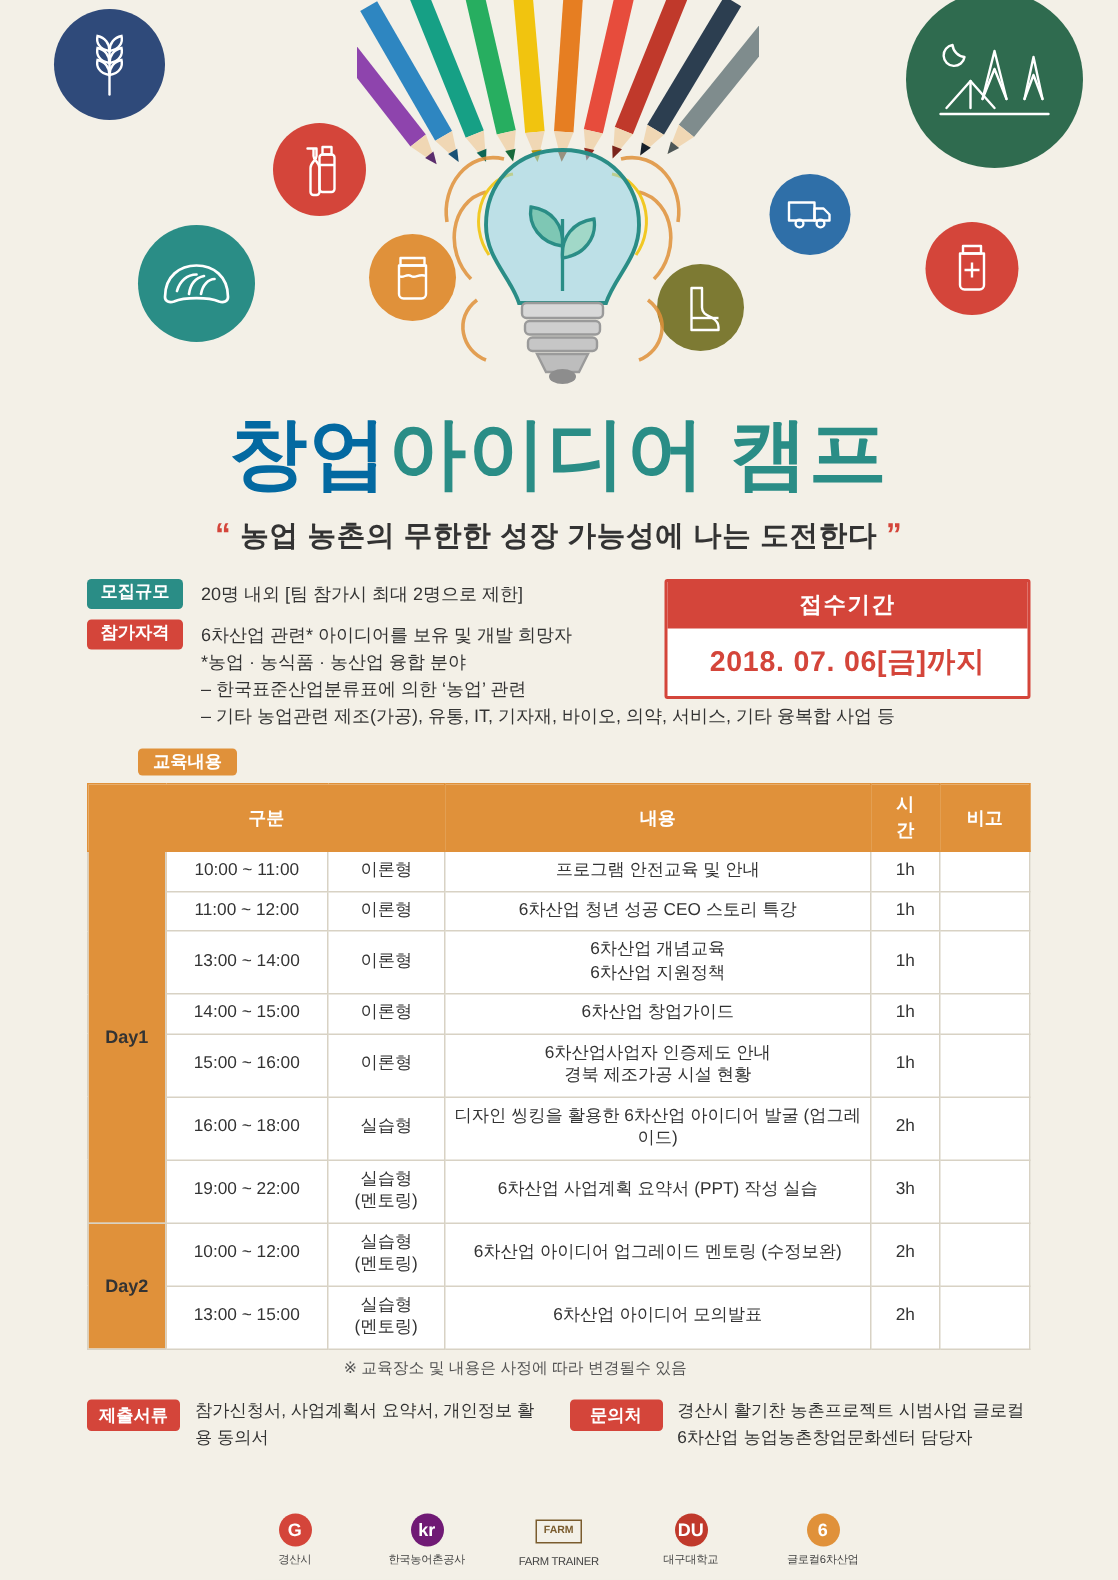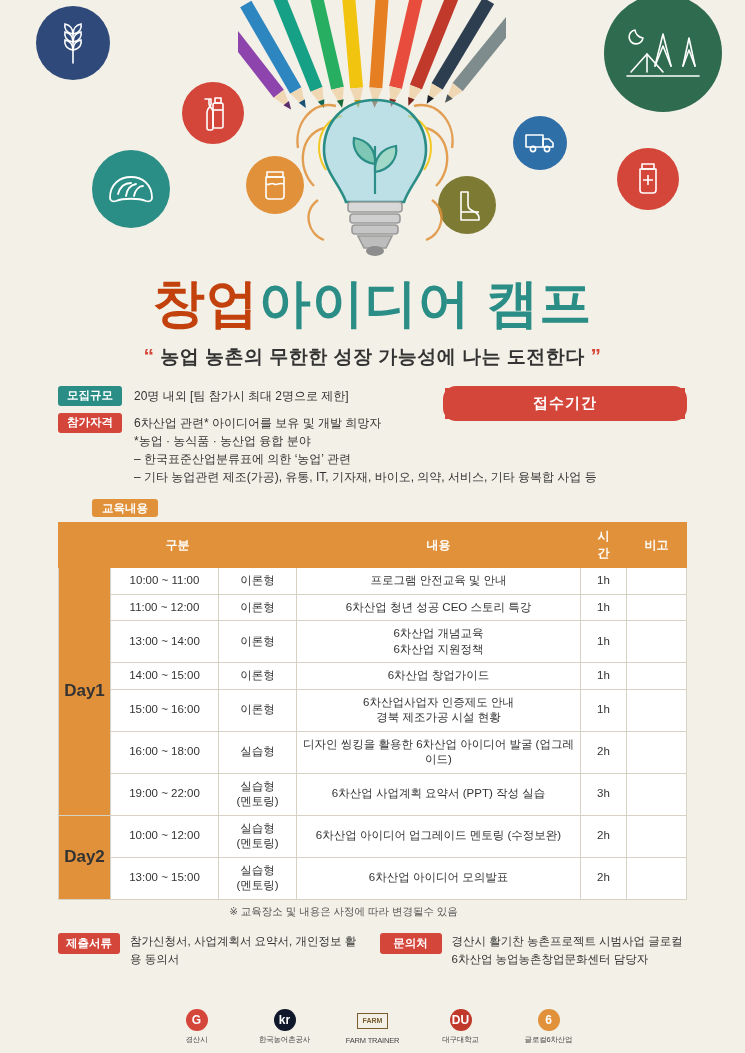--- a/index.html
+++ b/index.html
@@ -38,21 +38,21 @@
   
   .title-wrap { text-align:center; margin-top: 6px; }
   .title1 {
     font-size: 54px; font-weight: bold; color:#d4453a; letter-spacing: 2px;
     line-height: 1.05; margin: 0;
   }
   .title2 {
     font-size: 52px; font-weight: bold; color:#2a8d86; letter-spacing: 1px;
     line-height: 1.12; margin: 2px 0 0 0;
   }
-  .title2 .accent { color:#c2410c; }
+  .title2 .accent { color:#0369a1; }
   .slogan {
     margin-top: 12px; font-size: 19px; font-weight: bold; color:#333;
     letter-spacing: 0.5px;
   }
   .slogan .q { color:#d4453a; font-size: 21px; }
 
   
   .info { position:relative; margin: 16px 58px 0 58px; }
   .inforow { display:flex; align-items:flex-start; margin-bottom: 7px; }
   .tag {
@@ -60,21 +60,21 @@
     background:#2a8d86; color:#fff; font-size: 11.5px; font-weight:bold;
     padding: 3px 6px; border-radius: 3px; margin-right: 12px; line-height:1.2;
   }
   .tag.red { background:#d4453a; }
   .infotext { font-size: 12px; line-height: 1.5; color:#333; padding-top:1px; }
   .infotext .sub { display:block; }
 
   
   .receipt {
     position:absolute; right:0; top:0; width: 244px; border: 2px solid #d4453a;
-    background:#fff; text-align:center; border-radius: 13px;
+    background:#fff; text-align:center; border-radius: 2px;
   }
   .receipt .hdr {
     background:#d4453a; color:#fff; font-size: 15px; font-weight:bold;
     padding: 6px 0; letter-spacing: 1px;
   }
   .receipt .body { font-size: 19px; font-weight:bold; color:#d4453a; padding: 9px 0 10px; letter-spacing: 0.5px; }
 
   
   .sec-tag { margin: 12px 58px 6px 58px; padding-left: 34px; }
   .sec-tag span {
@@ -86,21 +86,21 @@
     font-size: 11.5px; background:#fff;
   }
   table.sched th {
     background:#e0913a; color:#fff; font-weight:bold; border:1px solid #e0913a;
     padding: 5px 12px; font-size: 12px;
   }
   table.sched td {
     border:1px solid #d8d2c4; padding: 5px 4px; text-align:center; color:#333;
     line-height: 1.35;
   }
-  td.daycell { background:#e0913a; color:#fff; font-weight:bold; font-size:17px; width:52px; }
+  td.daycell { background:#e0913a; color:#fff; font-weight:bold; font-size:12px; width:52px; }
   td.timecell { width: 108px; }
   td.typecell { width: 78px; }
   td.hourcell { width: 46px; }
   td.notecell { width: 60px; }
   .note-right { margin: 5px 58px 0 0; text-align:center; font-size: 10.5px; color:#555; }
 
   
   .bottom { display:flex; margin: 14px 58px 0 58px; gap: 14px; }
   .bcol { flex: 1 1 50%; }
   .brow { display:flex; align-items:flex-start; margin-bottom: 12px; }
@@ -110,21 +110,21 @@
   }
   .btext { font-size:11.5px; line-height:1.55; color:#333; }
 
   
   .logos { position:absolute; left:0; bottom: 8px; width:100%; display:flex; justify-content:center; align-items:flex-end; gap: 26px; }
   .logo { text-align:center; font-size: 7px; color:#555; width: 62px; }
   .logo .mark { height: 26px; display:flex; align-items:center; justify-content:center; margin-bottom:2px; }
   .logo .mark .dot { width:22px; height:22px; border-radius:50%; background:#d4453a; color:#fff; font-size:12px; font-weight:bold; display:flex; align-items:center; justify-content:center; }
   .logo .mark .box { border:1.5px solid #7a5c2e; color:#7a5c2e; font-size:7px; font-weight:bold; padding:3px 5px; line-height:1.1; }
   .logo .lname { font-size:7.5px; color:#444; letter-spacing:-0.2px; }
-  .logo.kr .mark .dot { background:#0f172a; }
+  .logo.kr .mark .dot { background:#701a75; }
   .logo.du .mark .dot { background:#c0392b; }
   .logo.gl .mark .dot { background:#e0913a; }
 </style>
 </head>
 <body>
 
 <div class="poster">
 
   <div class="top-band">
 
@@ -333,20 +333,21 @@
       <div class="infotext">
         <span class="sub">6차산업 관련* 아이디어를 보유 및 개발 희망자</span>
         <span class="sub">*농업 · 농식품 · 농산업 융합 분야</span>
         <span class="sub">– 한국표준산업분류표에 의한 ‘농업’ 관련</span>
         <span class="sub">– 기타 농업관련 제조(가공), 유통, IT, 기자재, 바이오, 의약, 서비스, 기타 융복합 사업 등</span>
       </div>
     </div>
 
     <div class="receipt">
       <div class="hdr">접수기간</div>
+      <div class="body">2018. 07. 06[금]까지</div>
     </div>
   </div>
 
   <div class="sec-tag">
     <span>교육내용</span>
   </div>
 
   <table class="sched">
     <thead>
       <tr>

